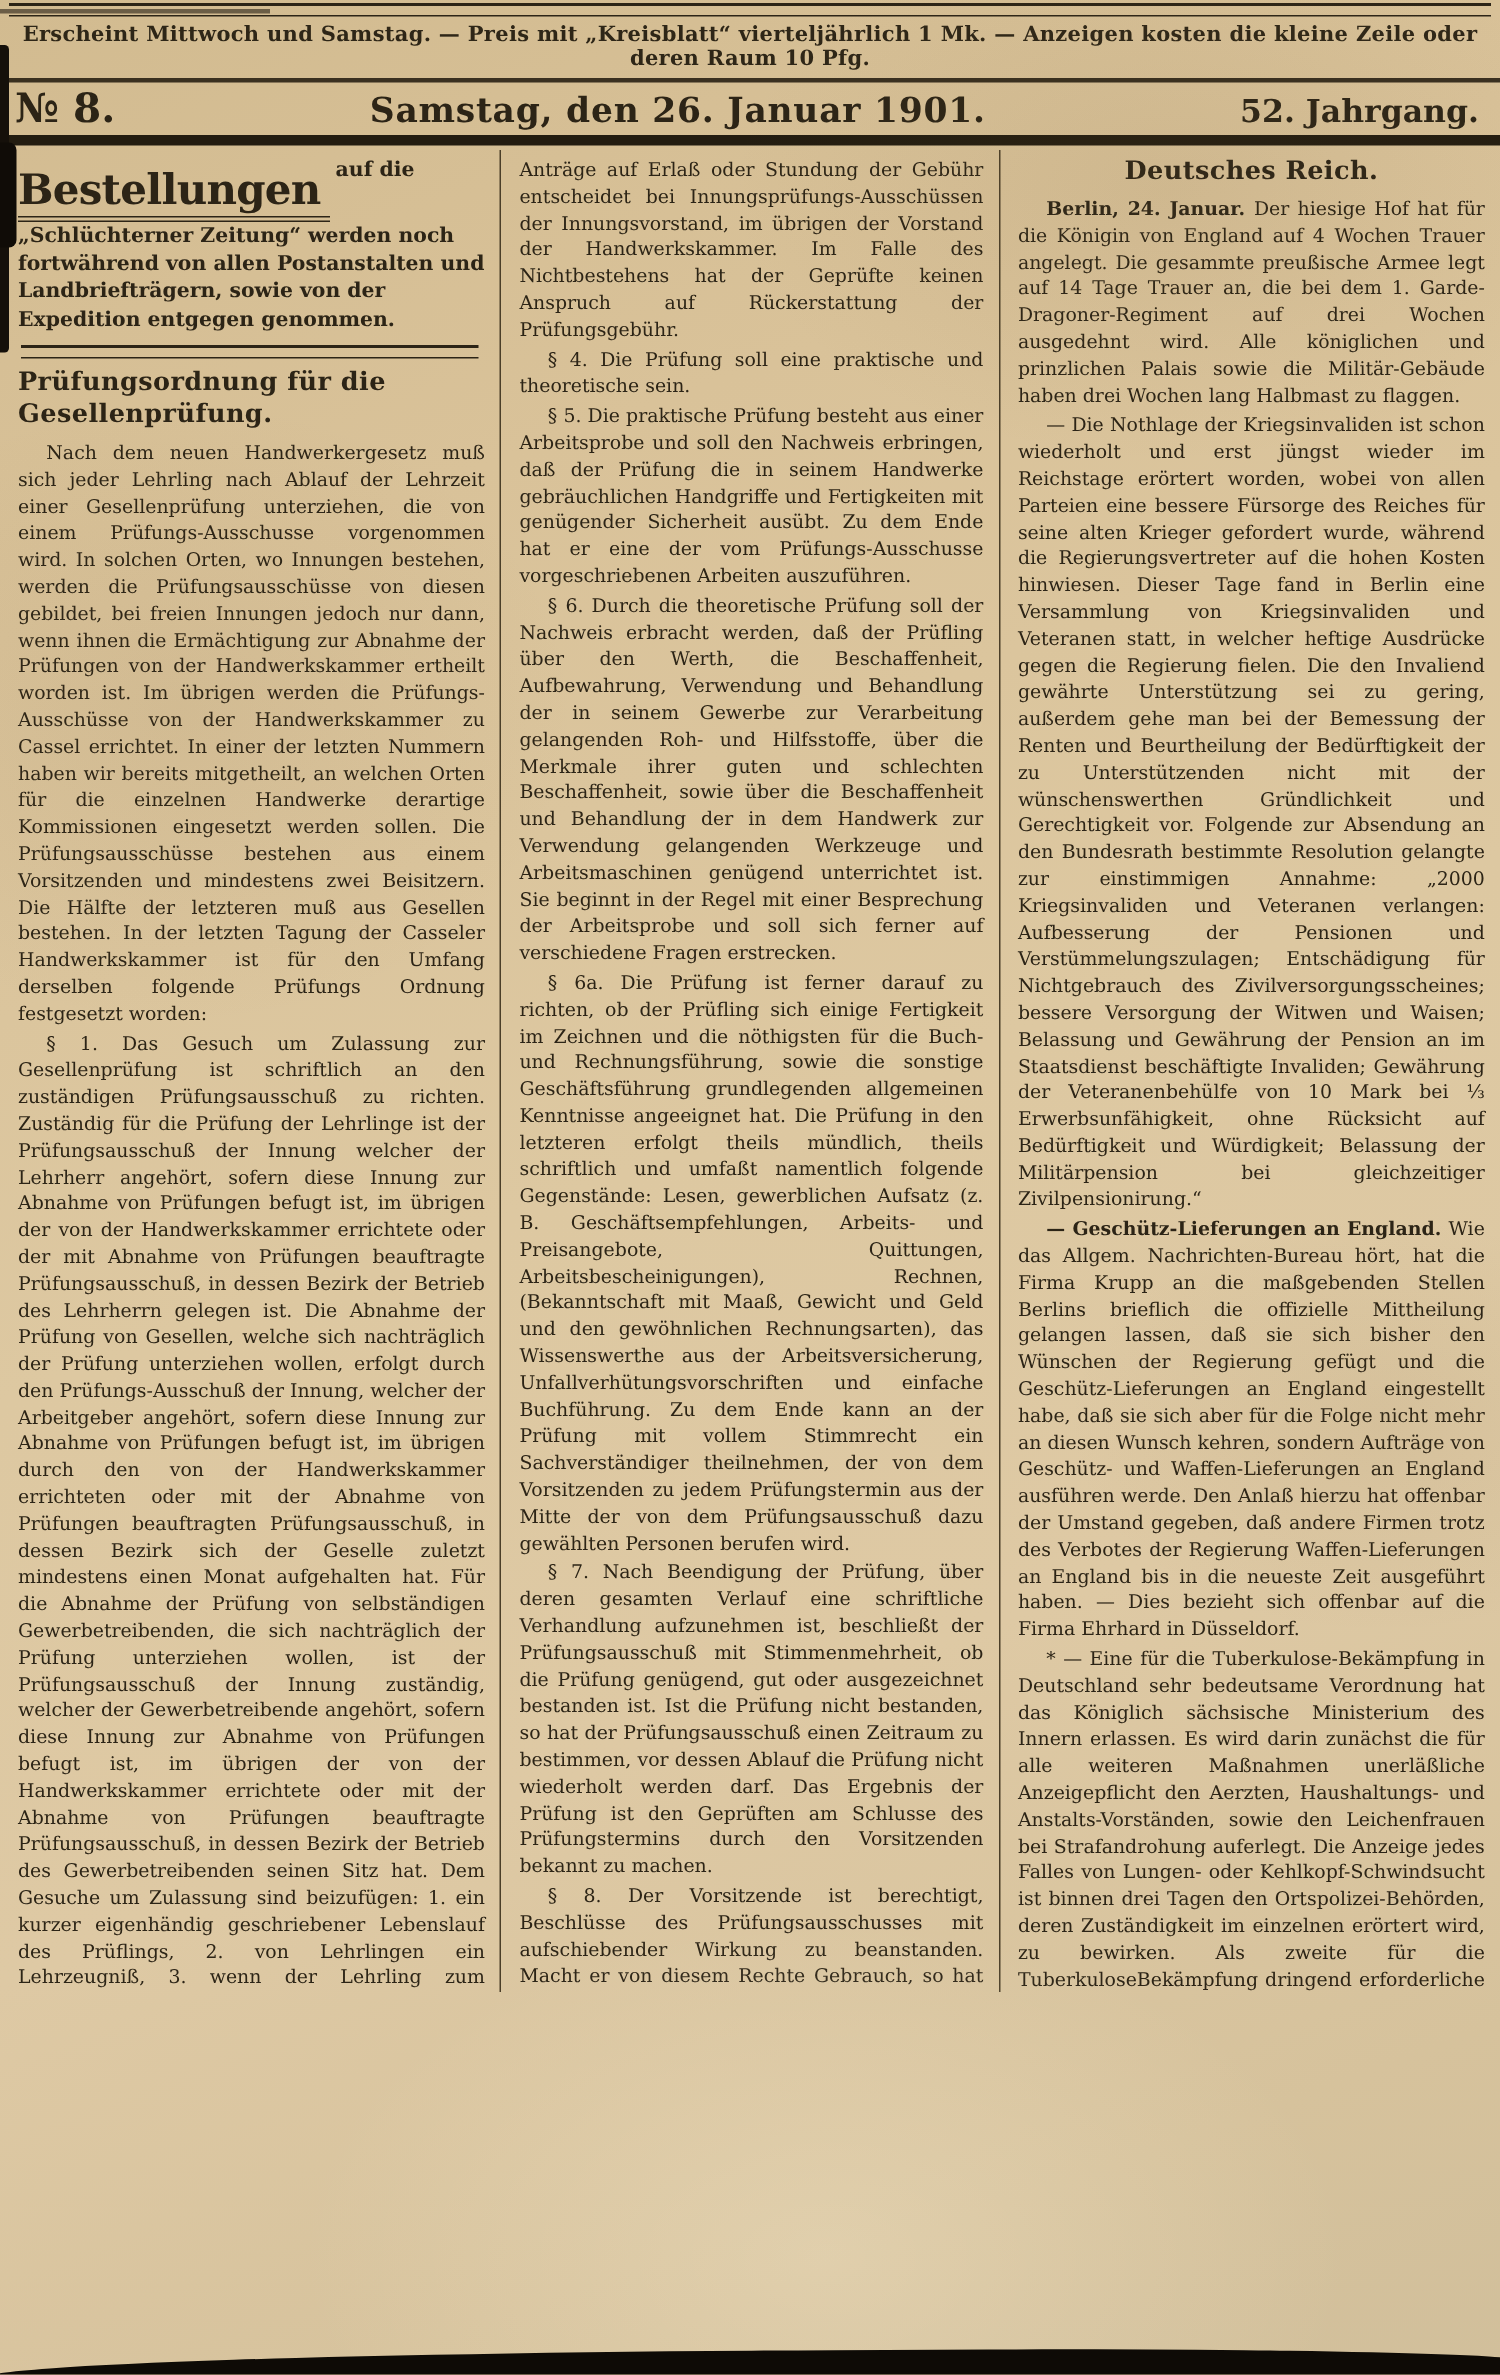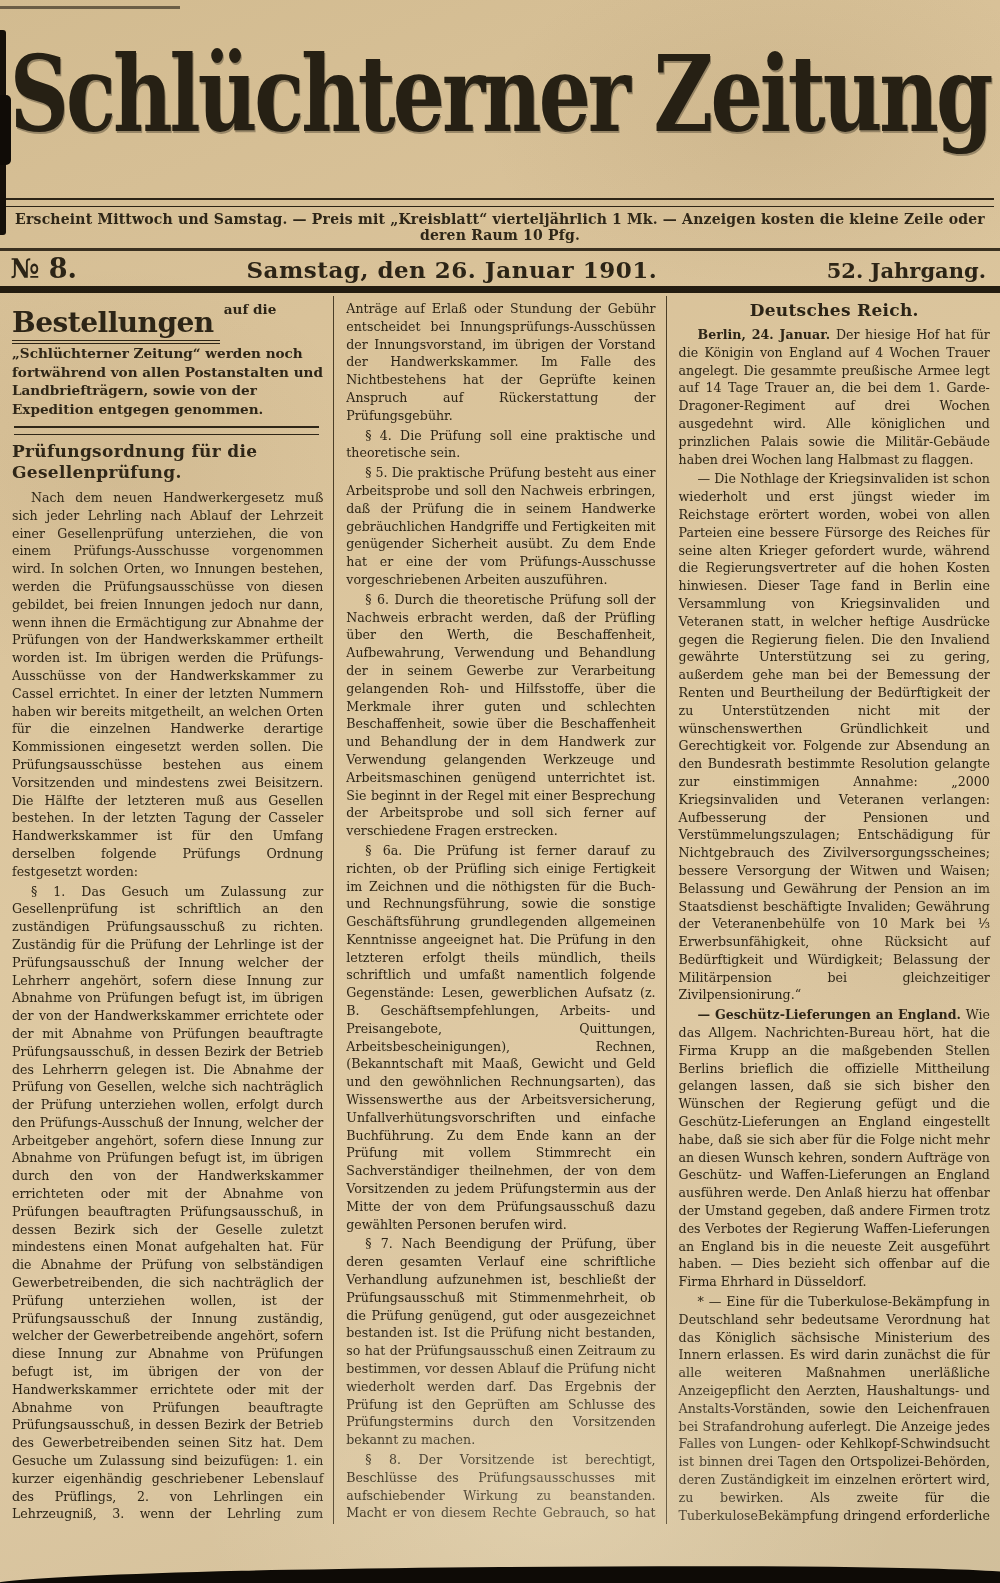--- a/index.html
+++ b/index.html
@@ -75,23 +75,20 @@
   .col-heading.centered{text-align:center;margin:0 0 5px 0;}
 </style>
 </head>
 <body>
 
 <div class="page">
   <div class="edge edge-top"></div>
   <div class="edge edge-left"></div>
   <div class="edge edge-left2"></div>
 
-  <header class="masthead">
-    <h1 class="title">Schlüchterner Zeitung</h1>
-  </header>
 
   <div class="rule-double"></div>
   <div class="subtitle">Erscheint Mittwoch und Samstag. — Preis mit „Kreisblatt“ vierteljährlich 1 Mk. — Anzeigen kosten die kleine Zeile oder deren Raum 10 Pfg.</div>
   <div class="rule-medium"></div>
 
   <div class="dateline">
     <span class="issue">№ 8.</span>
     <span class="date">Samstag, den 26. Januar 1901.</span>
     <span class="volume">52. Jahrgang.</span>
   </div>

